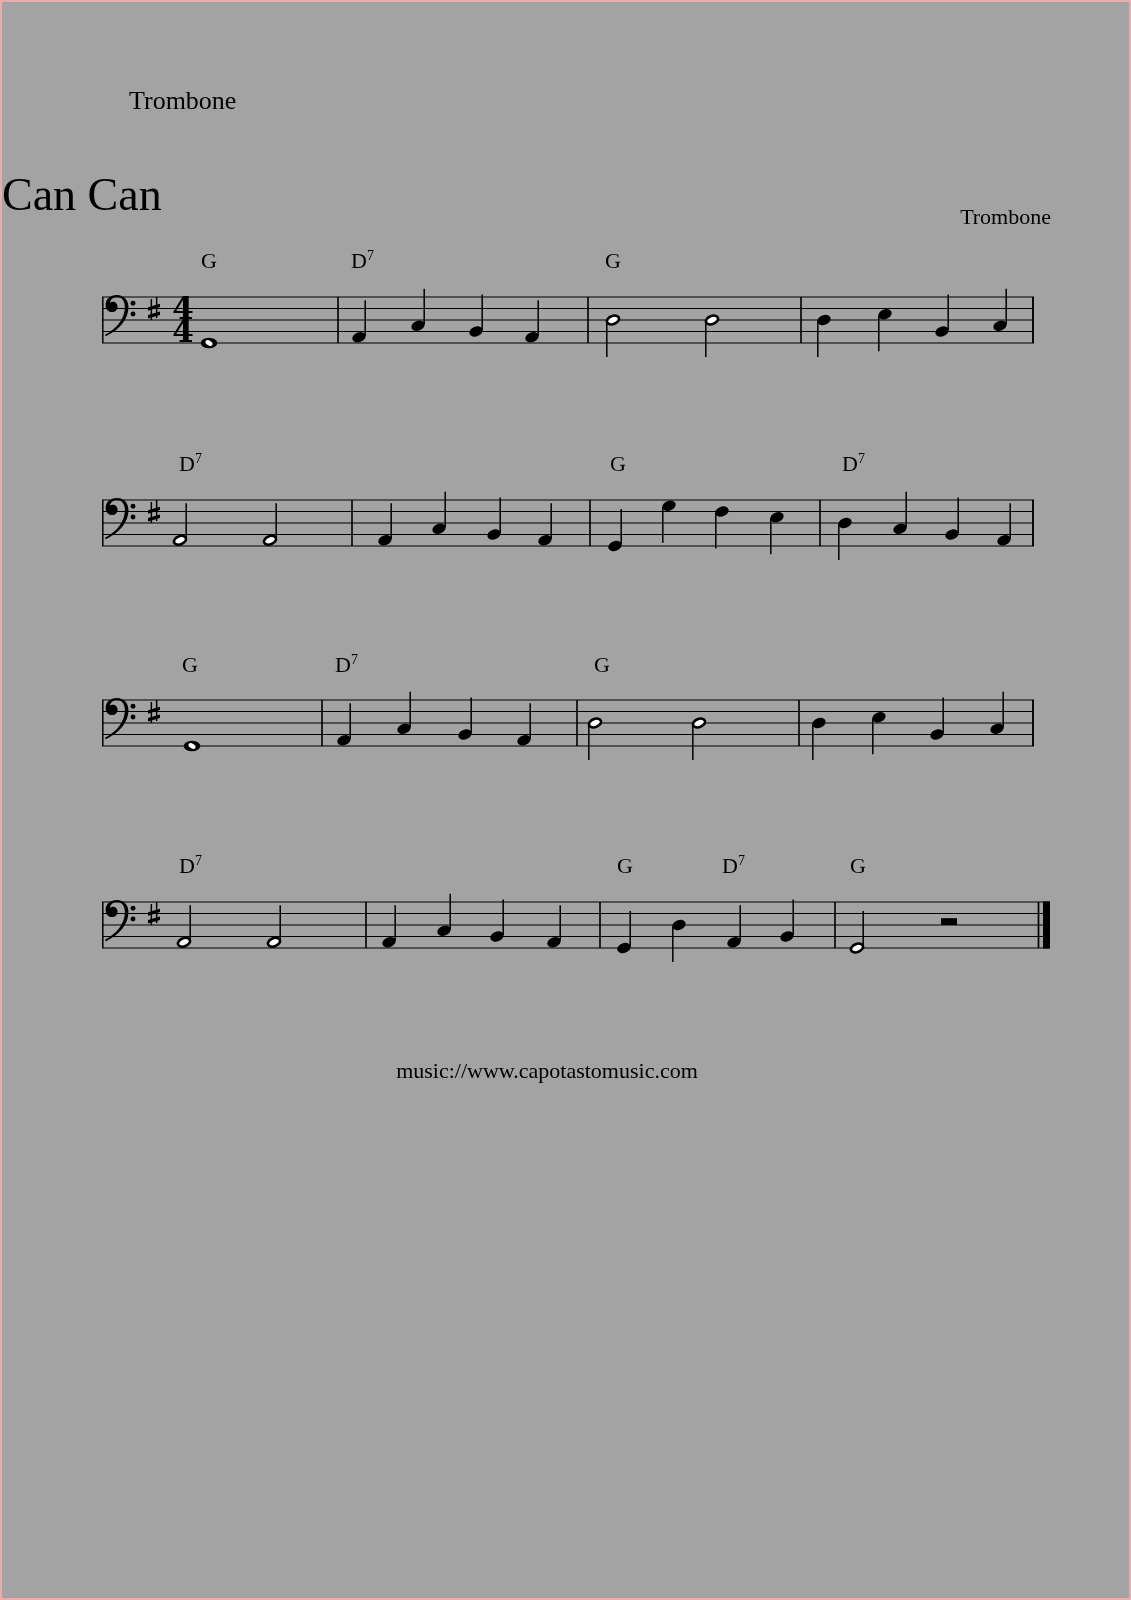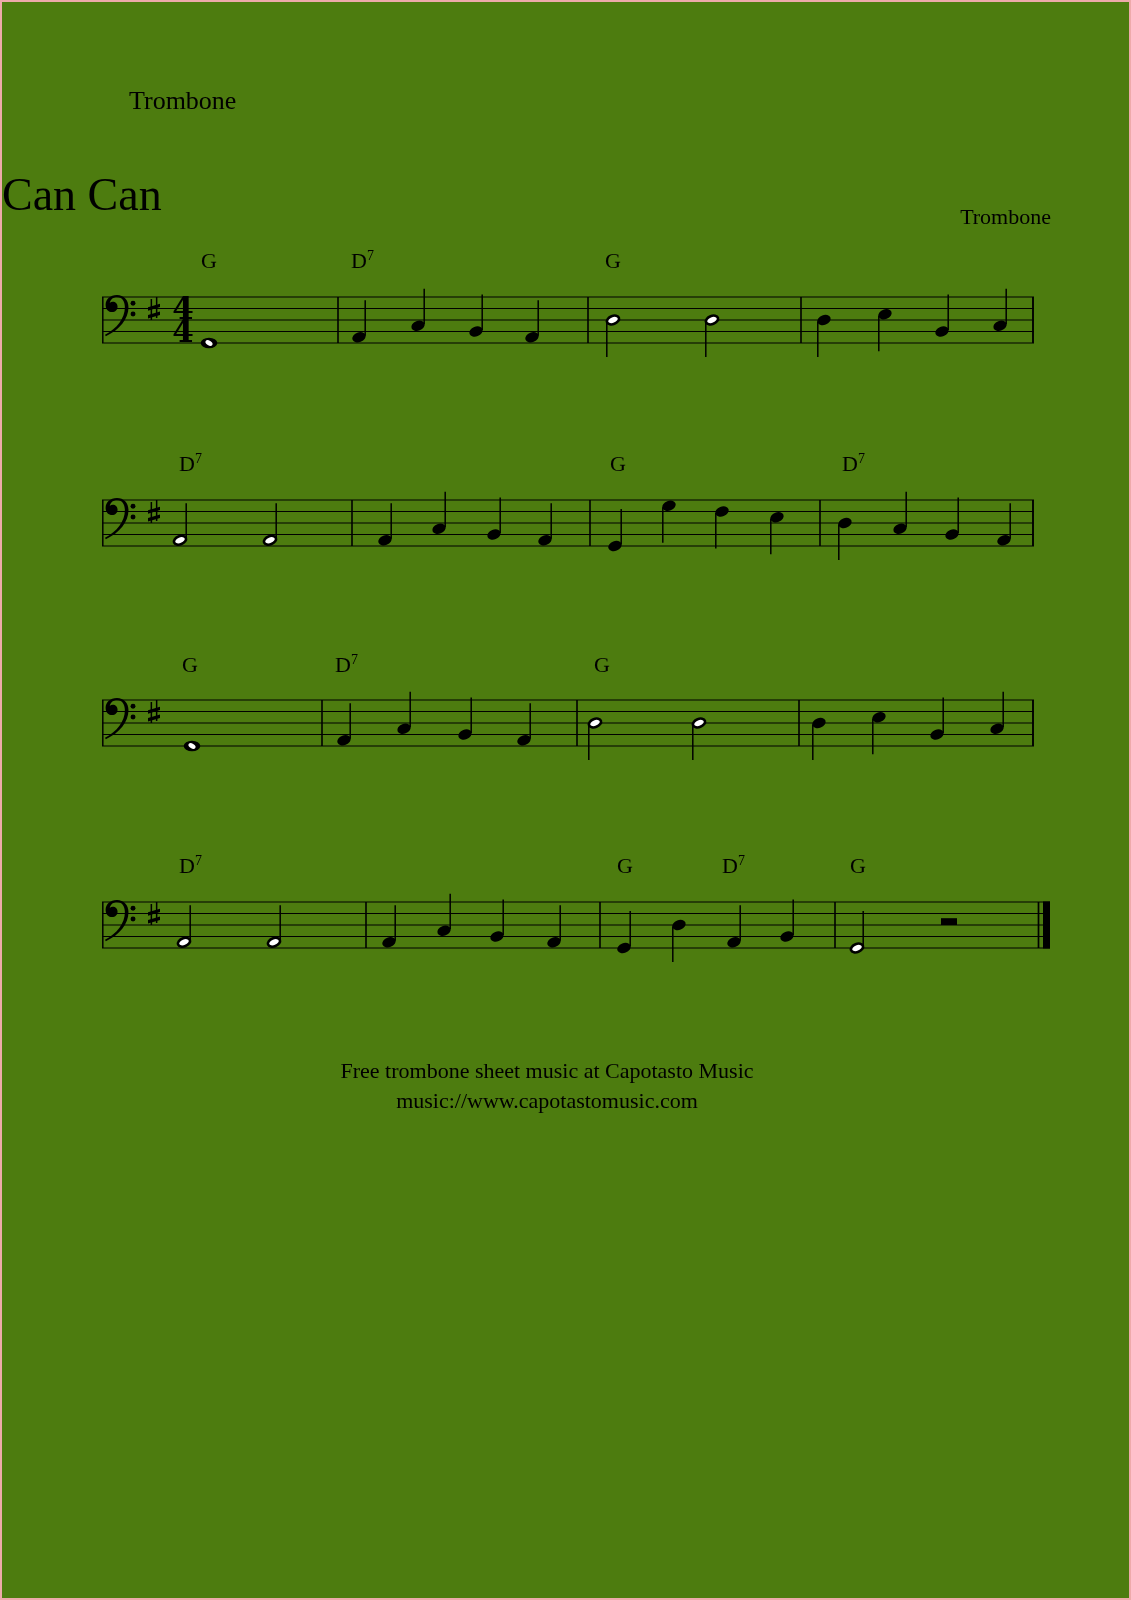--- a/index.html
+++ b/index.html
@@ -1,19 +1,19 @@
 <!DOCTYPE html>
 <html><head>
 <meta charset="utf-8">
 <style>
   html,body{margin:0;padding:0;background:#ffffff;}
   .page{
     position:relative;
     width:1131px;height:1600px;
-    background:#4d7c0f;
+    background:#a3a3a3;
     box-sizing:border-box;
     border:2px solid #eeaaaa;
     font-family:"Liberation Serif","DejaVu Serif",serif;
     color:#000;
     overflow:hidden;
   }
   .instrument{position:absolute;left:127px;top:84px;font-size:26px;}
   .title{position:absolute;left:0;top:166px;width:1090px;text-align:left;font-size:46px;}
   .composer{position:absolute;right:78px;top:202px;font-size:22px;}
   .system{position:absolute;left:0;width:1131px;height:166px;}
@@ -309,21 +309,20 @@
         <line x1="791.2" y1="105" x2="791.2" y2="69.5" stroke="#000000" stroke-width="1.5"></line>
       </g>
       <g>
         <ellipse cx="855" cy="118" rx="6.3" ry="4.1" fill="#fff" stroke="#000000" stroke-width="2.6" transform="rotate(-21 855 118)"></ellipse>
         <line x1="861.2" y1="116.5" x2="861.2" y2="81" stroke="#000000" stroke-width="1.5"></line>
       </g>
       <rect x="939" y="88.2" width="16" height="6.8" fill="#000000"></rect>
     </svg>
 
   <div class="footer">
-    <div>Free trombone sheet music at Capotasto Music</div>
     <div>music://www.capotastomusic.com</div>
   </div>
 <div class="chord" style="left: 199px; top: 246px;"><span>G</span></div>
     <div class="chord" style="left: 349px; top: 246px;"><span>D</span><sup>7</sup></div>
     <div class="chord" style="left: 603px; top: 246px;"><span>G</span></div>
     <div class="chord" style="left: 177px; top: 449px;"><span>D</span><sup>7</sup></div>
     <div class="chord" style="left: 608px; top: 449px;"><span>G</span></div>
     <div class="chord" style="left: 840px; top: 449px;"><span>D</span><sup>7</sup></div>
     <div class="chord" style="left: 180px; top: 650px;"><span>G</span></div>
     <div class="chord" style="left: 333px; top: 650px;"><span>D</span><sup>7</sup></div>

